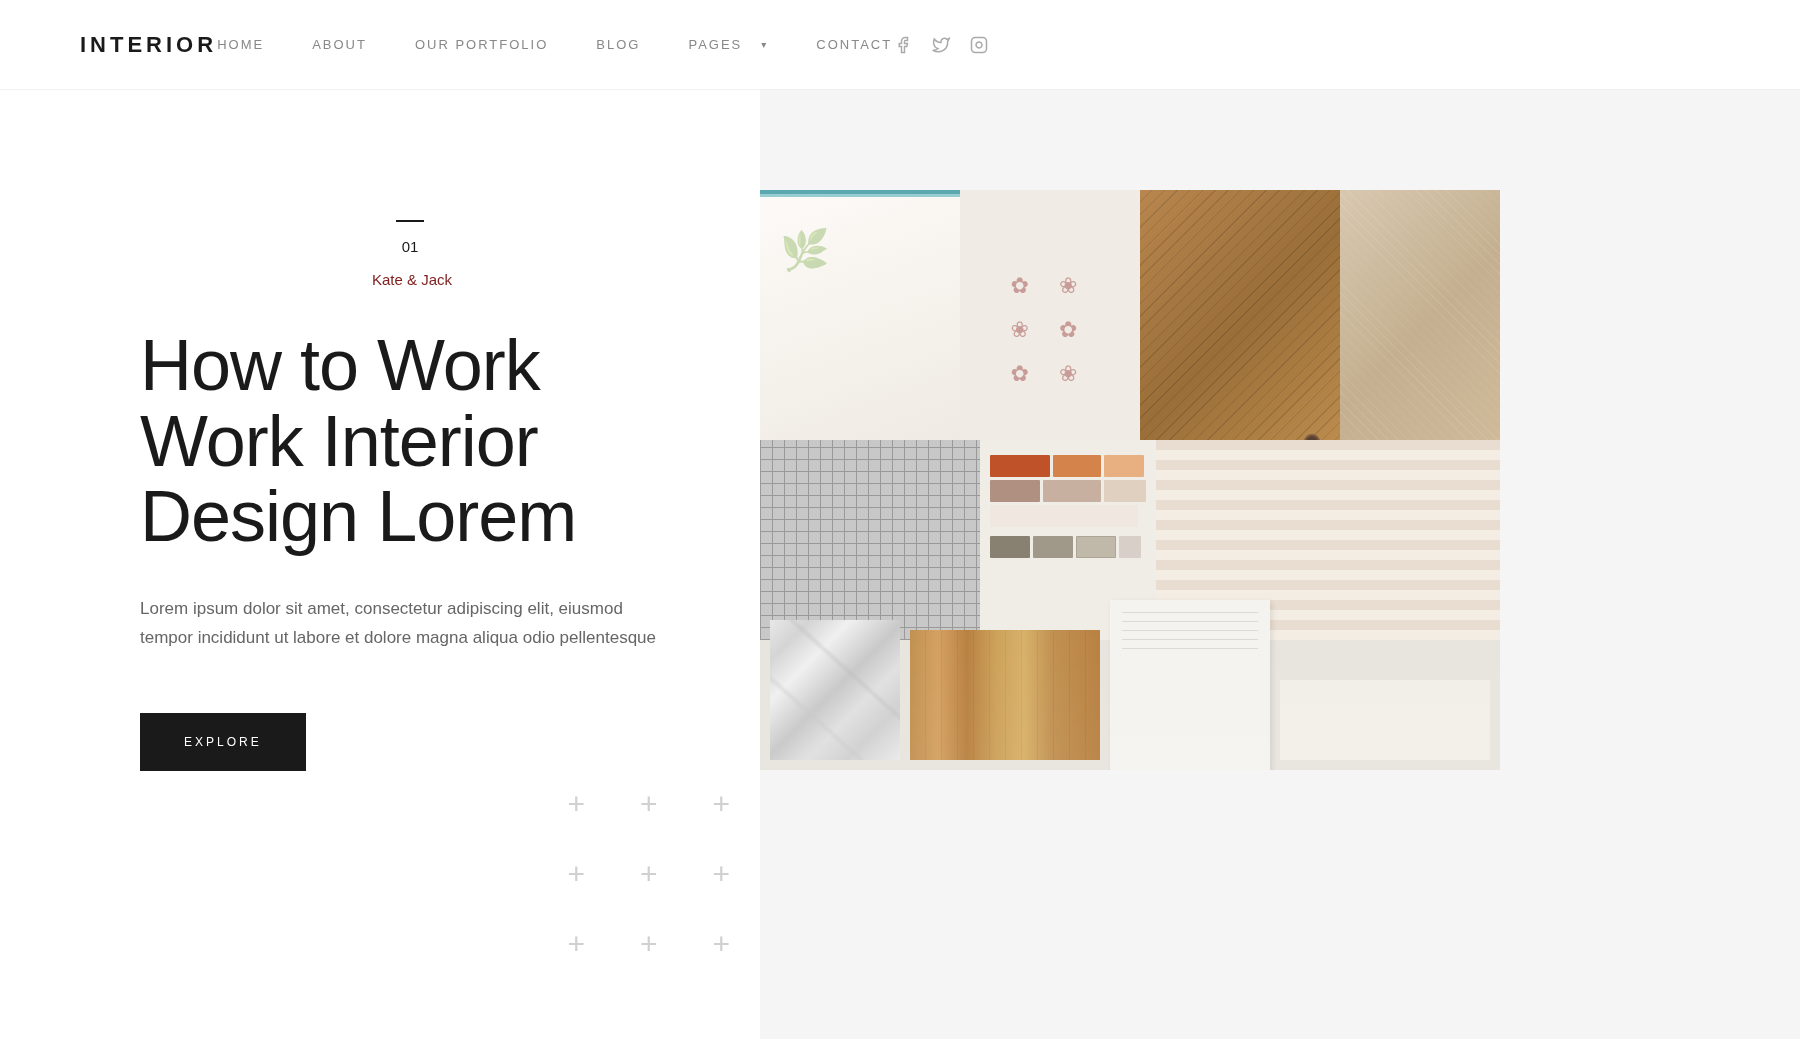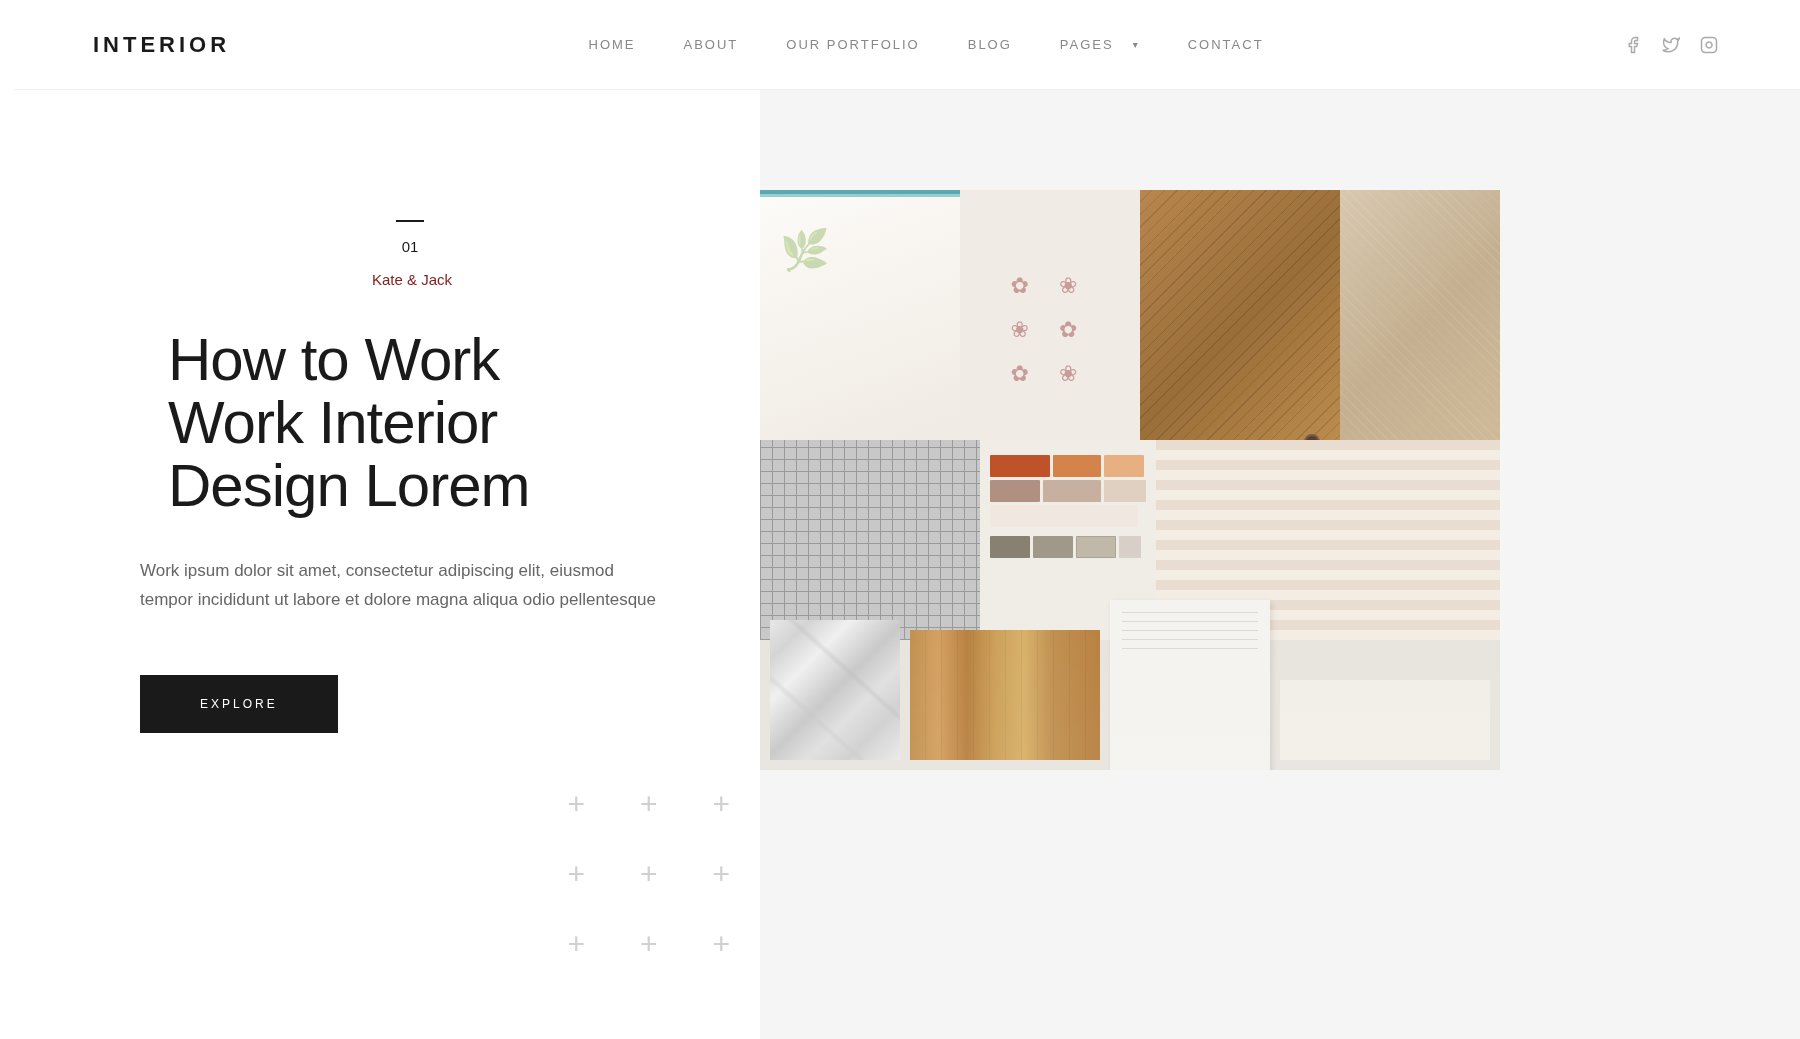--- a/index.html
+++ b/index.html
@@ -13,26 +13,24 @@
       background: #fff;
       width: 1800px;
       min-height: 1039px;
       overflow: hidden;
     }
 
     
     header {
       display: flex;
       align-items: center;
-      justify-content: space-between;
       padding: 0 80px;
       height: 90px;
       background: #fff;
       border-bottom: 1px solid #f0f0f0;
-      margin-left: 13px;
     }
 
     .logo {
       font-size: 22px;
       font-weight: 600;
       letter-spacing: 4px;
       color: #1a1a1a;
       text-transform: uppercase;
     }
 
@@ -114,46 +112,45 @@
       font-weight: 400;
     }
 
     .slide-author {
       font-size: 15px;
       color: #7f1d1d;
       margin-left: 4px;
     }
 
     .main-heading {
-      font-size: 60px;
+      font-size: 72px;
       font-weight: 300;
       line-height: 1.05;
       color: #1a1a1a;
       letter-spacing: -1px;
       margin-bottom: 40px;
       max-width: 600px;
-      margin-left: 28px;
     }
 
     .main-description {
       font-size: 17px;
       color: #666;
       line-height: 1.7;
       max-width: 520px;
       margin-bottom: 60px;
     }
 
     .explore-btn {
       display: inline-block;
       background: #1a1a1a;
       color: #fff;
       font-size: 12px;
       letter-spacing: 3px;
       text-transform: uppercase;
-      padding: 22px 60px;
+      padding: 22px 44px;
       cursor: pointer;
       border: none;
       font-weight: 500;
     }
 
     
     .right-panel {
       flex: 1;
       position: relative;
       background: #f5f5f5;
@@ -474,21 +471,21 @@
       <span class="slide-number">01</span>
       <span class="slide-author">Kate &amp; Jack</span>
     </div>
 
     <h1 class="main-heading">
       <span>How to Work</span><br>
       <span>Work Interior</span><br>
       <span>Design Lorem</span>
     </h1>
 
-    <p class="main-description">Work ipsum dolor sit amet, consectetur adipiscing elit, eiusmod tempor incididunt ut labore et dolore magna aliqua odio pellentesque</p>
+    <p class="main-description">Lorem ipsum dolor sit amet, consectetur adipiscing elit, eiusmod tempor incididunt ut labore et dolore magna aliqua odio pellentesque</p>
 
     <button class="explore-btn">EXPLORE</button>
 
     
     <div class="decor-plus-container">
       <div class="plus-row">
         <span class="plus-char">+</span>
         <span class="plus-char">+</span>
         <span class="plus-char">+</span>
       </div>

